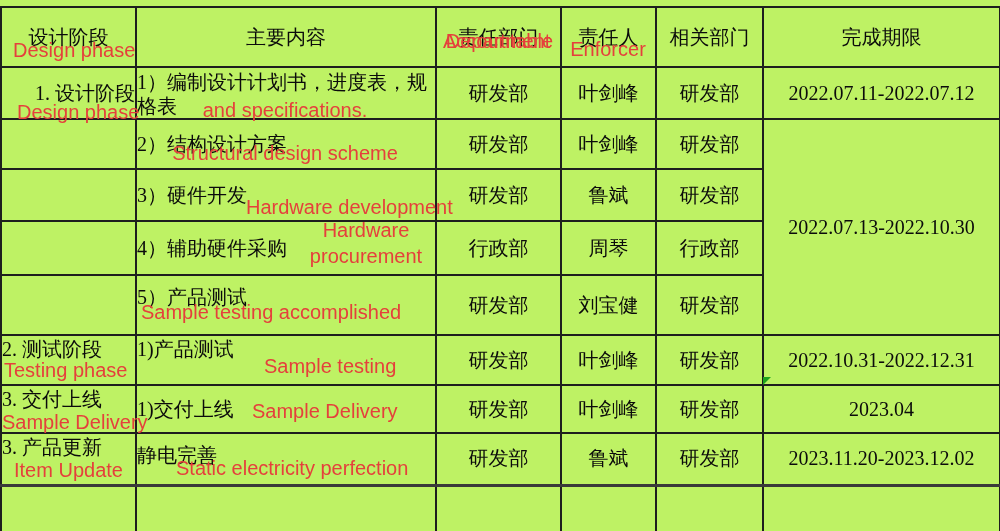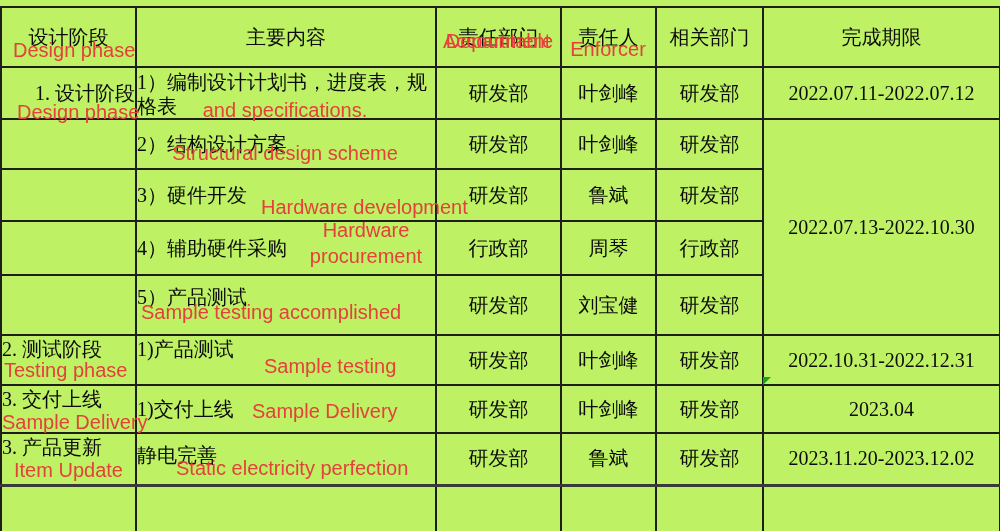--- a/index.html
+++ b/index.html
@@ -154,21 +154,21 @@
 
   <div class="ov" style="left:13px;top:39px;">Design phase</div>
   <div class="ov ctr" style="left:435px;top:10px;width:126px;margin-top:20px;">Accountable</div>
   <div class="ov ctr" style="left:431px;top:30px;width:134px;">Department</div>
   <div class="ov ctr" style="left:561px;top:38px;width:94px;">Enforcer</div>
 
   <div class="ov" style="left:17px;top:101px;">Design phase</div>
   <div class="ov ctr" style="left:135px;top:99px;width:300px;">and specifications.</div>
 
   <div class="ov ctr" style="left:135px;top:142px;width:300px;">Structural design scheme</div>
-  <div class="ov" style="left:261px;top:196px;">Hardware development</div>
+  <div class="ov" style="left:246px;top:196px;">Hardware development</div>
   <div class="ov ctr" style="left:297px;top:219px;width:138px;">Hardware</div>
   <div class="ov ctr" style="left:297px;top:245px;width:138px;">procurement</div>
   <div class="ov" style="left:141px;top:301px;">Sample testing accomplished</div>
 
   <div class="ov" style="left:4px;top:359px;">Testing phase</div>
   <div class="ov" style="left:264px;top:355px;">Sample testing</div>
 
   <div class="ov" style="left:2px;top:411px;">Sample Delivery</div>
   <div class="ov" style="left:252px;top:400px;">Sample Delivery</div>
 

